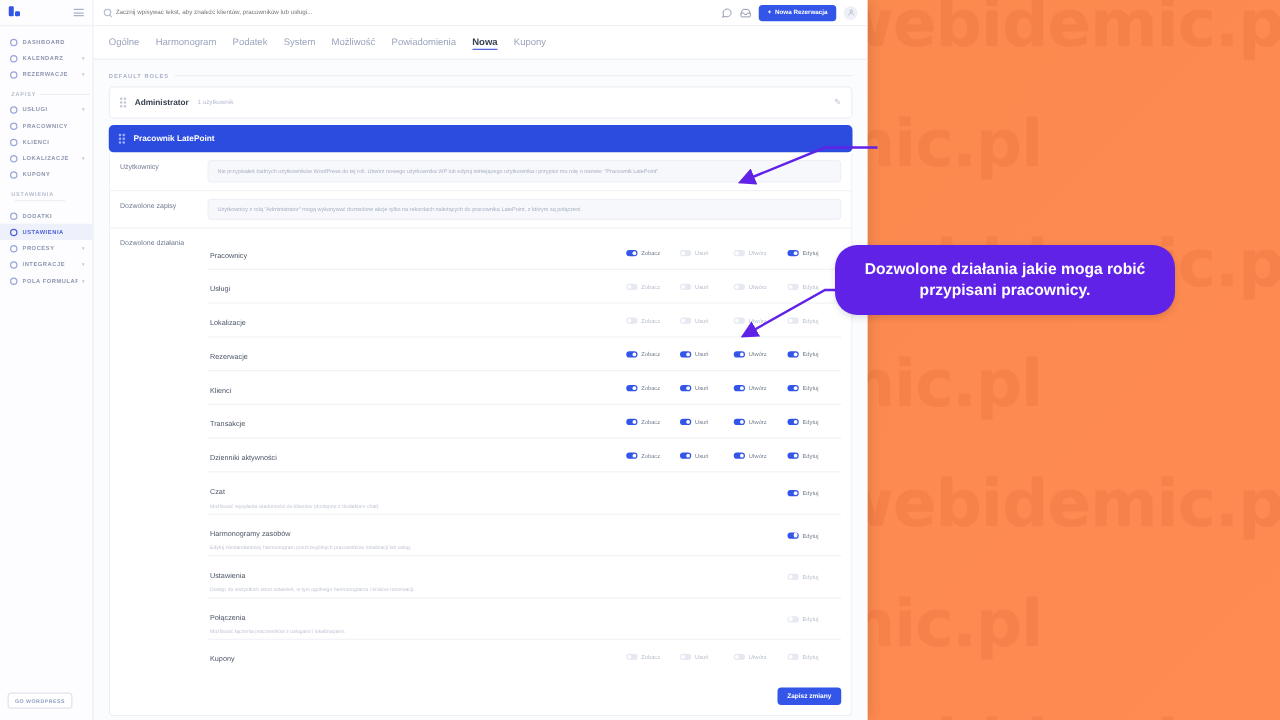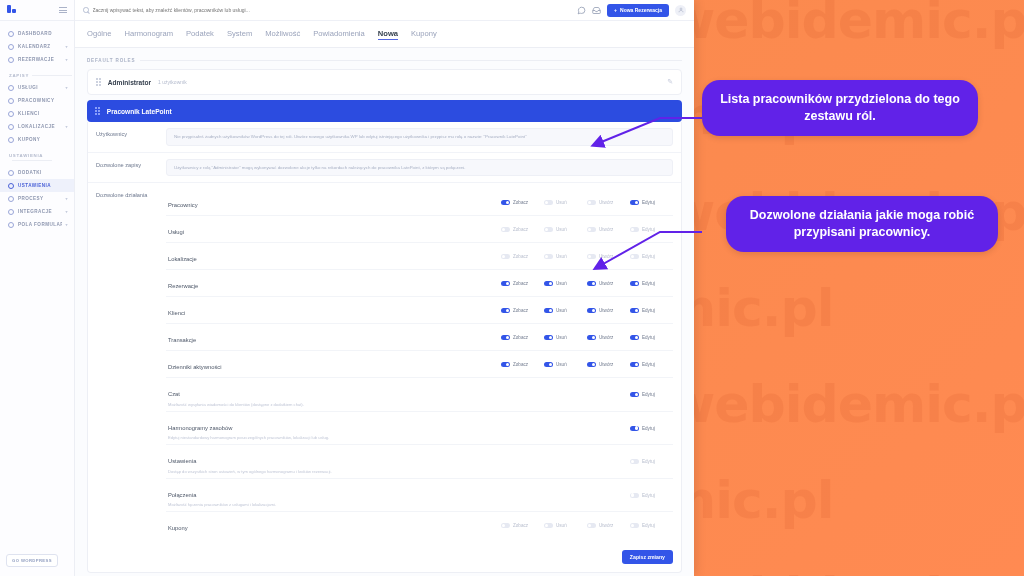--- a/index.html
+++ b/index.html
@@ -211,21 +211,21 @@
   }
 
   
   .callout {
     position:absolute; background:#6122e8; color:#fff;
     border-radius:18px; padding:11px 18px; text-align:center;
     font-weight:700; font-size:12.5px; line-height:1.35;
     z-index:20; box-shadow:0 2px 6px rgba(0,0,0,0.12);
   }
   .c1 { left:702px; top:80px; width:276px; }
-  .c2 { left:726px; top:196px; width:272px; }
+  .c2 { left:668px; top:196px; width:272px; }
   svg.arrows { position:absolute; inset:0; width:1024px; height:576px; z-index:19; pointer-events:none; }
 </style>
 </head>
 <body>
 
 <div id="root">
 
   <div class="promo-bg">
     <div class="wm-layer" id="wm-orange">
         <div class="wm dark" style="left:-120px;top:-10px">webidemic.pl webidemic.pl webidemic.pl</div>
@@ -725,20 +725,17 @@
   <svg class="arrows">
     <defs>
       <marker id="ah" markerWidth="7" markerHeight="7" refX="5" refY="3.5" orient="auto">
         <polygon points="0 0, 7 3.5, 0 7" fill="#6122e8"></polygon>
       </marker>
     </defs>
     <path d="M702 118 L660 118 L594 145" stroke="#6122e8" stroke-width="2" fill="none" marker-end="url(#ah)"></path>
     <path d="M702 232 L660 232 L596 268" stroke="#6122e8" stroke-width="2" fill="none" marker-end="url(#ah)"></path>
   </svg>
 
-  <div class="callout c1">
-    <span>Lista pracowników przydzielona do tego zestawu ról.</span>
-  </div>
   <div class="callout c2">
     <span>Dozwolone działania jakie moga robić przypisani pracownicy.</span>
   </div>
 
 </div>
 
 </body></html>

